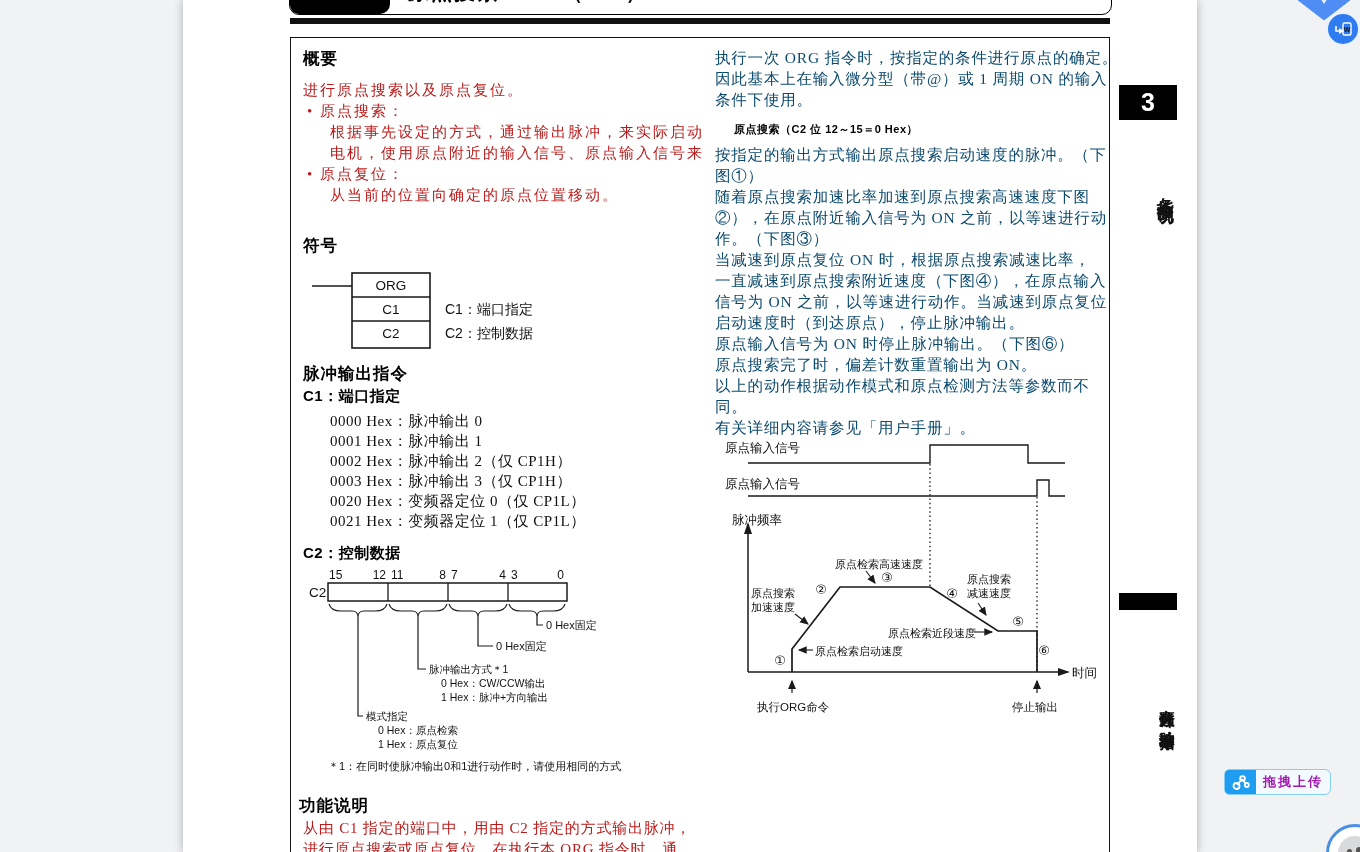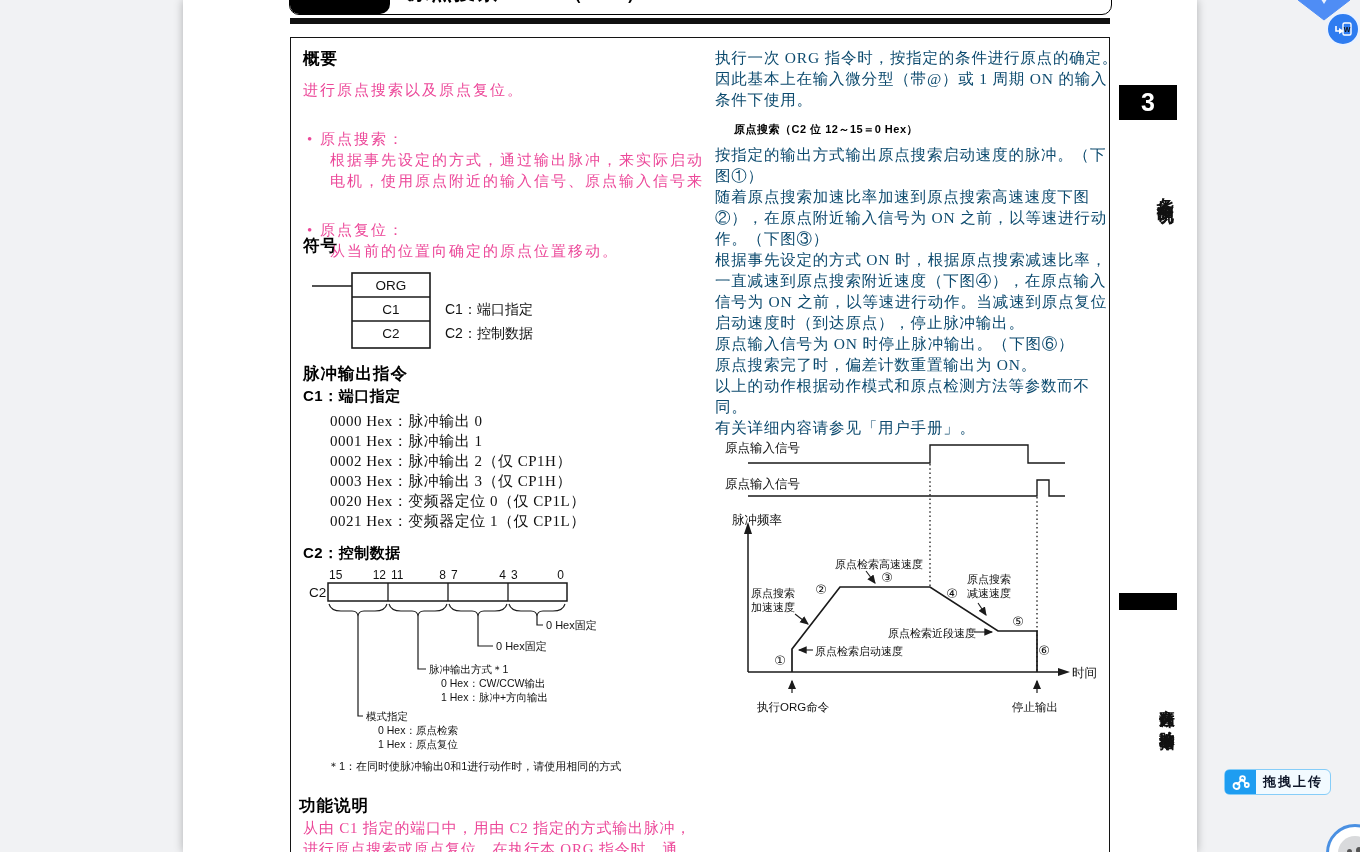--- a/index.html
+++ b/index.html
@@ -13,24 +13,24 @@
     border-radius:0 0 10px 0;color:#fff;font:bold 21px "Liberation Sans","DejaVu Sans",sans-serif;
     display:flex;align-items:center;justify-content:center;}
   .hdr-title{position:absolute;left:118px;top:0;height:45px;display:flex;align-items:center;
     color:#000;font:bold 21px "Liberation Sans","DejaVu Sans",sans-serif;letter-spacing:2px;}
   .hdr-rule{position:absolute;left:107px;top:18px;width:820px;height:5.5px;background:#111;}
   
   .cbox{position:absolute;left:107px;top:37px;width:818px;height:830px;
     border:1.6px solid #141414;background:#fff;}
   .h1{position:absolute;font:bold 16.5px "Liberation Sans","DejaVu Sans",sans-serif;color:#000;letter-spacing:1px;}
   .h2{position:absolute;font:bold 15px "Liberation Sans","DejaVu Sans",sans-serif;color:#000;letter-spacing:.5px;}
-  .body-l{font-size:15px;line-height:21px;letter-spacing:2px;color:#ec4899;}
+  .body-l{font-size:15px;line-height:21px;letter-spacing:2px;color:#b91c1c;}
   .body-r{font-size:15.5px;line-height:21px;letter-spacing:.8px;color:#0c4a6e;}
   .ln{white-space:nowrap;}
-  .ind1{padding-left:4px;margin-top:28px;}
+  .ind1{padding-left:4px;}
   .ind2{padding-left:27px;}
   .abs{position:absolute;}
   .c1list{position:absolute;left:39px;top:373px;font-size:15px;line-height:20px;letter-spacing:.5px;color:#111;}
   svg text{font-family:"Liberation Sans","DejaVu Sans",sans-serif;fill:#111;}
   .dg{stroke:#1a1a1a;fill:none;}
   
   .chapter-box{position:absolute;left:936px;top:85px;width:58px;height:35px;background:#000;
     color:#fff;font:bold 25px "Liberation Sans","DejaVu Sans",sans-serif;
     display:flex;align-items:center;justify-content:center;}
   .vtext1{position:absolute;left:936px;top:130px;width:58px;text-align:center;
@@ -42,21 +42,21 @@
     letter-spacing:1px;color:#111;height:185px;}
   
   .tr-widget{position:absolute;left:1292px;top:-16px;width:70px;height:66px;}
   .badge{position:absolute;left:34px;top:28px;width:30px;height:30px;border-radius:50%;
     background:#2e7cf0;border:2px solid #eaf2ff;display:flex;align-items:center;justify-content:center;}
   .upload-btn{position:absolute;left:1224px;top:769px;height:24px;display:flex;
     border:1.5px solid #86cdf8;border-radius:6px;background:#f2faff;cursor:pointer;}
   .upload-ic{width:31px;height:24px;background:#1e9df1;border-radius:4px 0 0 4px;
     display:flex;align-items:center;justify-content:center;}
   .upload-tx{width:74px;display:flex;align-items:center;justify-content:center;
-    color:#0f172a;font:bold 13px "Liberation Sans","DejaVu Sans",sans-serif;letter-spacing:2px;}
+    color:#a21caf;font:bold 13px "Liberation Sans","DejaVu Sans",sans-serif;letter-spacing:2px;}
   .robot{position:absolute;left:1326px;top:824px;width:52px;height:52px;border-radius:50%;
     background:#fff;border:3px solid #4a90e2;display:flex;align-items:center;justify-content:center;cursor:pointer;}
   .robot-face{width:34px;height:34px;border-radius:50%;background:#d9dadc;position:relative;}
   .robot-face i{position:absolute;width:5px;height:6px;border-radius:50%;background:#555;}
 </style>
 </head>
 <body>
 
 <div class="page">
 
@@ -154,21 +154,21 @@
     </div>
 
     <div class="h2" style="left:443px;top:84px;font-size:11px">原点搜索（C2 位 12～15＝0 Hex）</div>
 
     <div class="abs body-r" style="left:424px;top:106px">
       <div class="ln">按指定的输出方式输出原点搜索启动速度的脉冲。（下</div>
       <div class="ln">图①）</div>
       <div class="ln">随着原点搜索加速比率加速到原点搜索高速速度下图</div>
       <div class="ln">②），在原点附近输入信号为 ON 之前，以等速进行动</div>
       <div class="ln">作。（下图③）</div>
-      <div class="ln">根据事先设定的方式 ON 时，根据原点搜索减速比率，</div>
+      <div class="ln">当减速到原点复位 ON 时，根据原点搜索减速比率，</div>
       <div class="ln">一直减速到原点搜索附近速度（下图④），在原点输入</div>
       <div class="ln">信号为 ON 之前，以等速进行动作。当减速到原点复位</div>
       <div class="ln">启动速度时（到达原点），停止脉冲输出。</div>
       <div class="ln">原点输入信号为 ON 时停止脉冲输出。（下图⑥）</div>
       <div class="ln">原点搜索完了时，偏差计数重置输出为 ON。</div>
       <div class="ln">以上的动作根据动作模式和原点检测方法等参数而不</div>
       <div class="ln">同。</div>
       <div class="ln">有关详细内容请参见「用户手册」。</div>
     </div>
 

